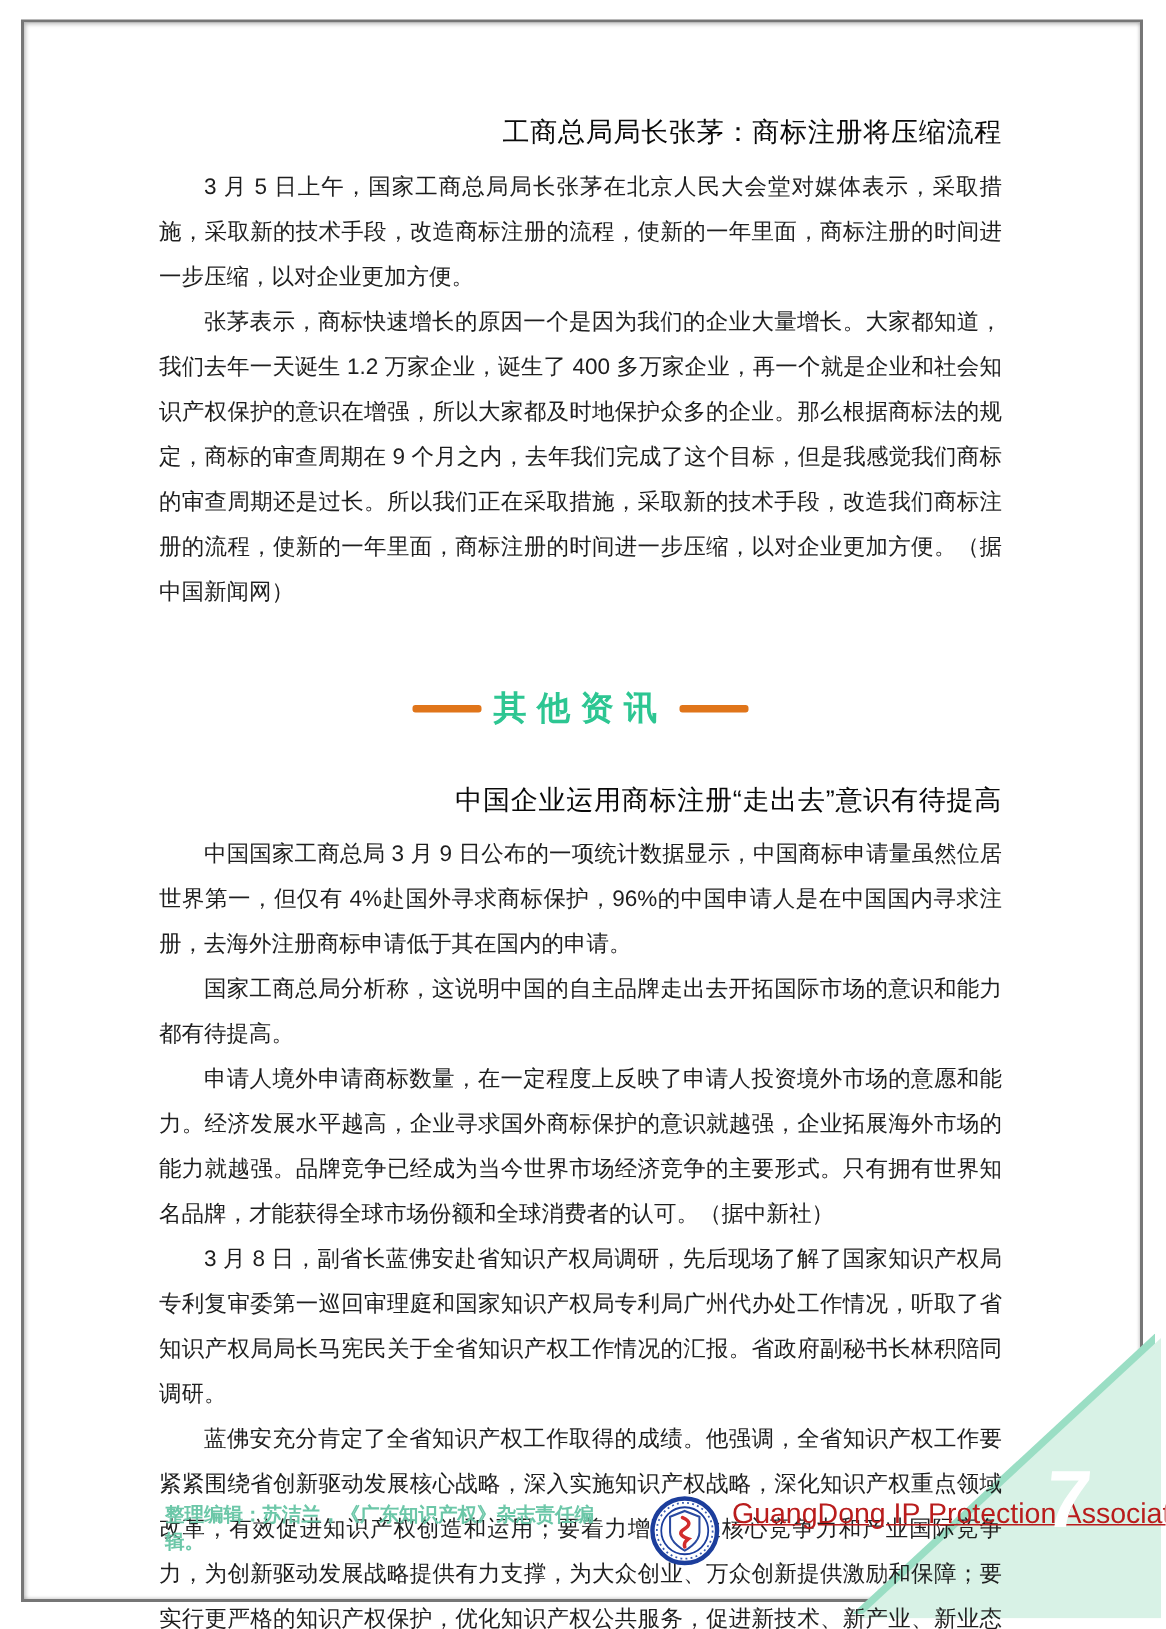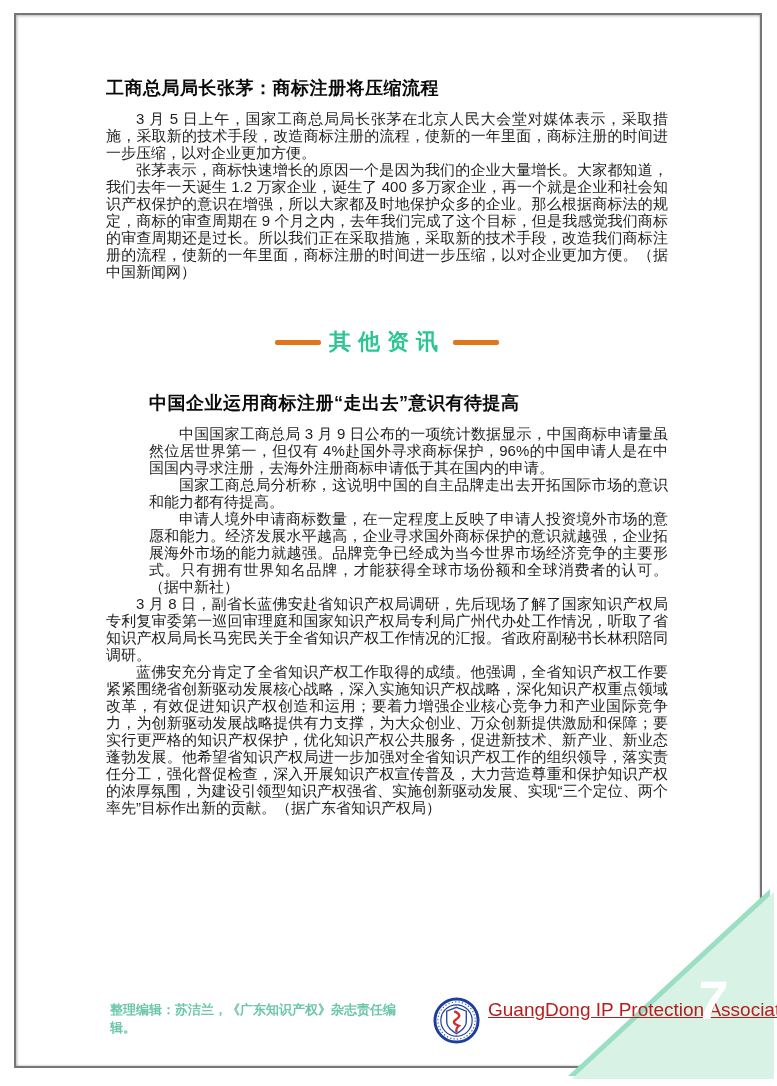--- a/index.html
+++ b/index.html
@@ -11,29 +11,29 @@
   .page-frame{
     position:absolute;left:14px;top:13px;width:744px;height:1051px;
     border:2px solid #767676;background:#ffffff;
     box-shadow:inset 1px 1px 3px rgba(0,0,0,.28), inset -1px -1px 2px rgba(0,0,0,.10);
   }
   .content{
     position:absolute;left:106px;top:0;width:562px;padding-top:77px;
     color:#1f1f1f;
   }
   .article-title{
-    font-size:18px;font-weight:bold;color:#0a0a0a;text-align:left;
+    font-size:18px;font-weight:normal;color:#0a0a0a;text-align:right;
     margin:0 0 11px 0;line-height:22px;letter-spacing:.5px;
   }
   .para{
-    font-size:15px;line-height:17px;text-align:justify;
+    font-size:15px;line-height:30px;text-align:justify;
     text-indent:2em;margin:0;color:#1e1e1e;
   }
   .section{margin:0;}
-  .section.s2{margin-top:0;margin-left:43px;}
+  .section.s2{margin-top:0;}
   .divider{
     margin:49px 0 37px 0;display:flex;align-items:center;justify-content:center;gap:8px;
   }
   .divider .dash{width:46px;height:5px;border-radius:2px;background:#e0751a;}
   .divider .divider-label{
     font-size:22px;font-weight:bold;color:#2dc692;letter-spacing:7px;line-height:26px;
   }
   .title-gap{margin-top:37px;}
   
   .corner-triangle{

